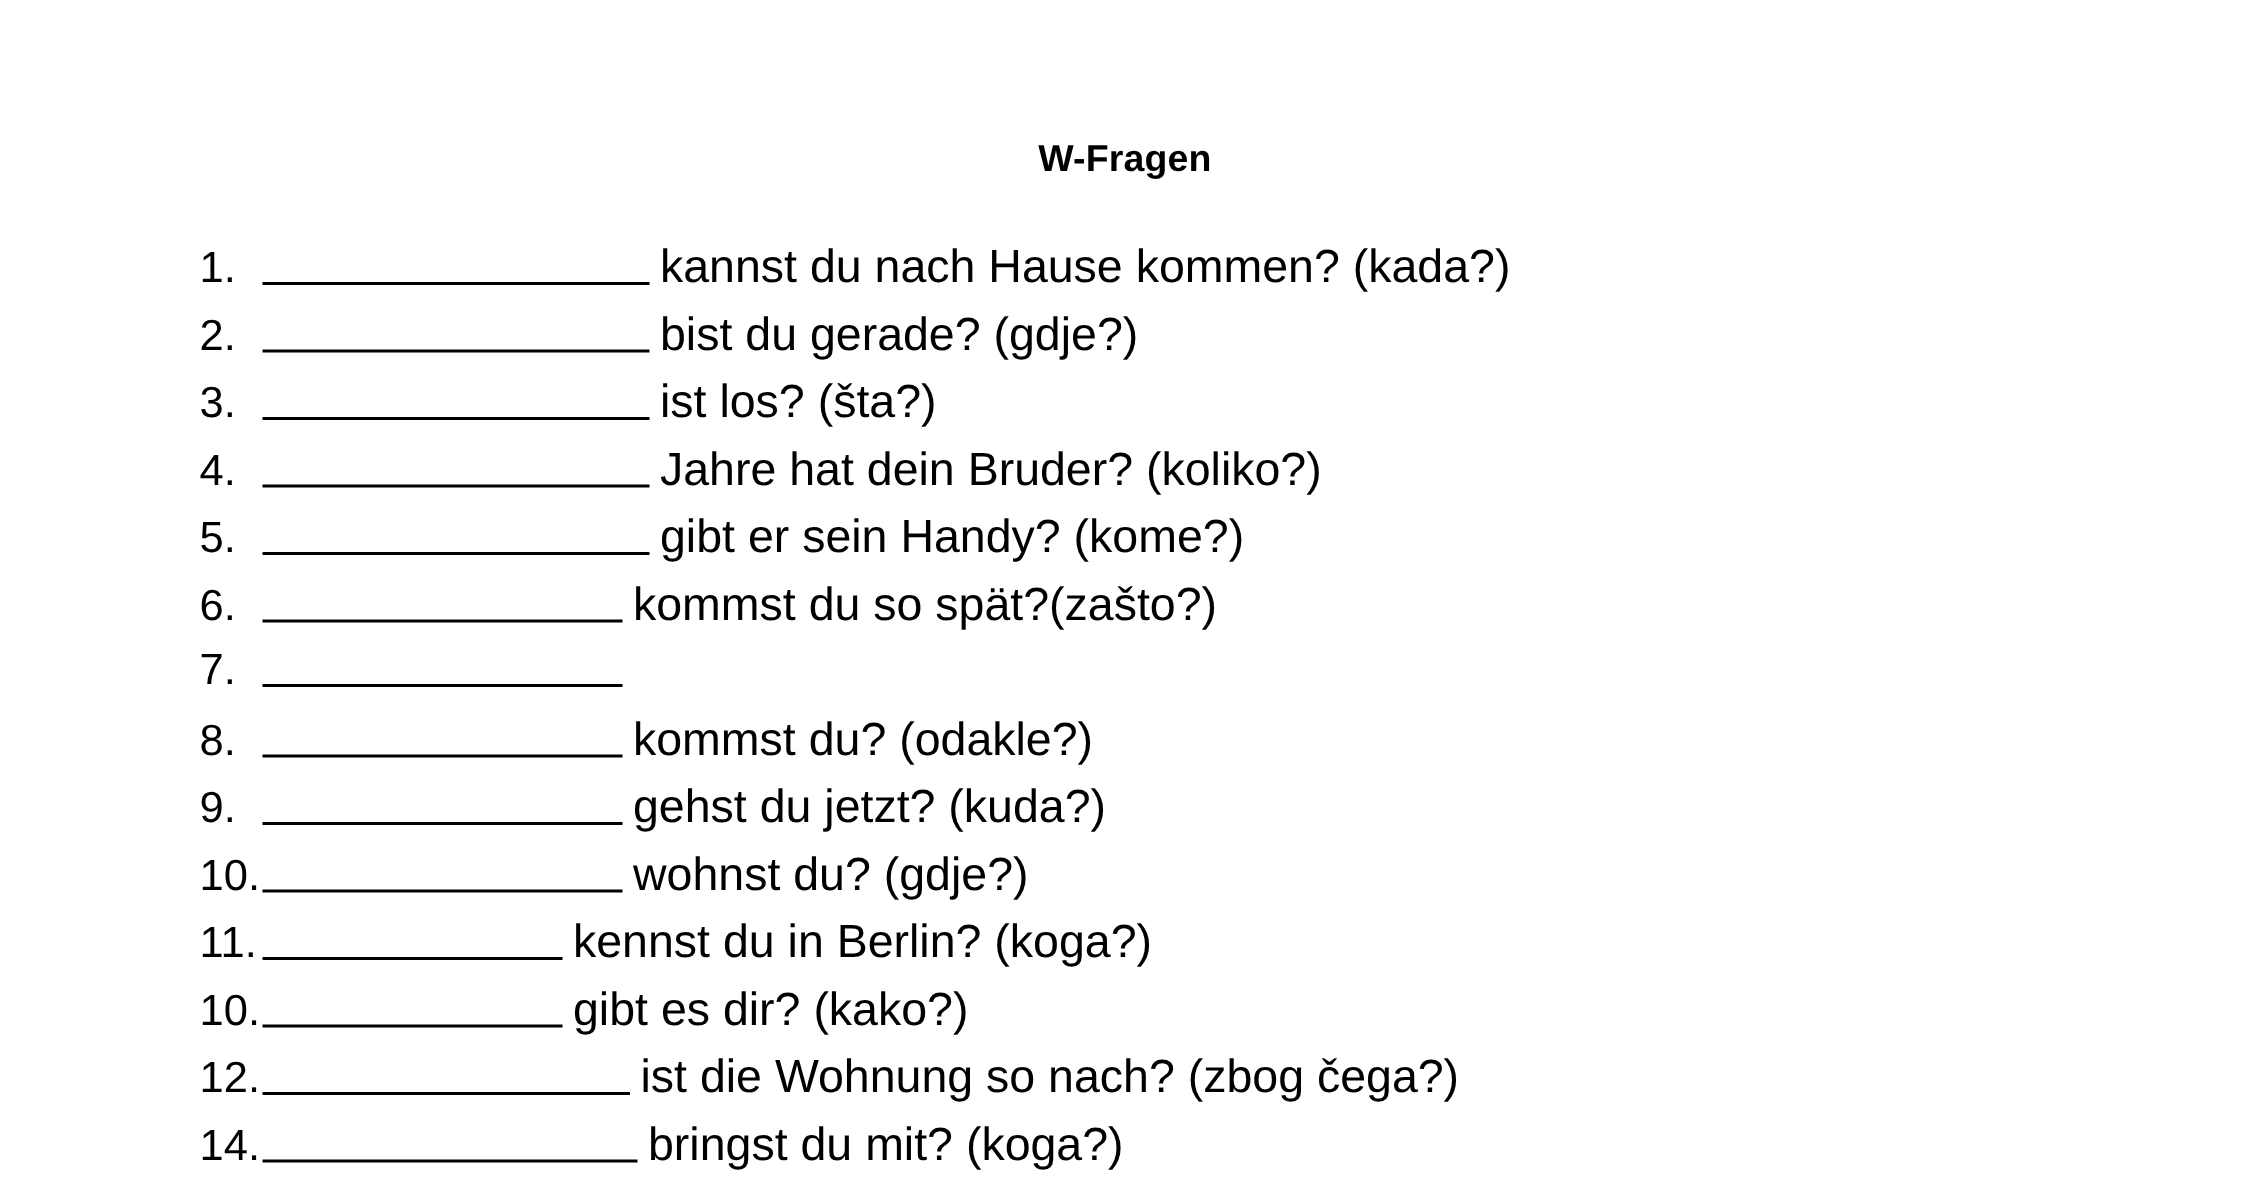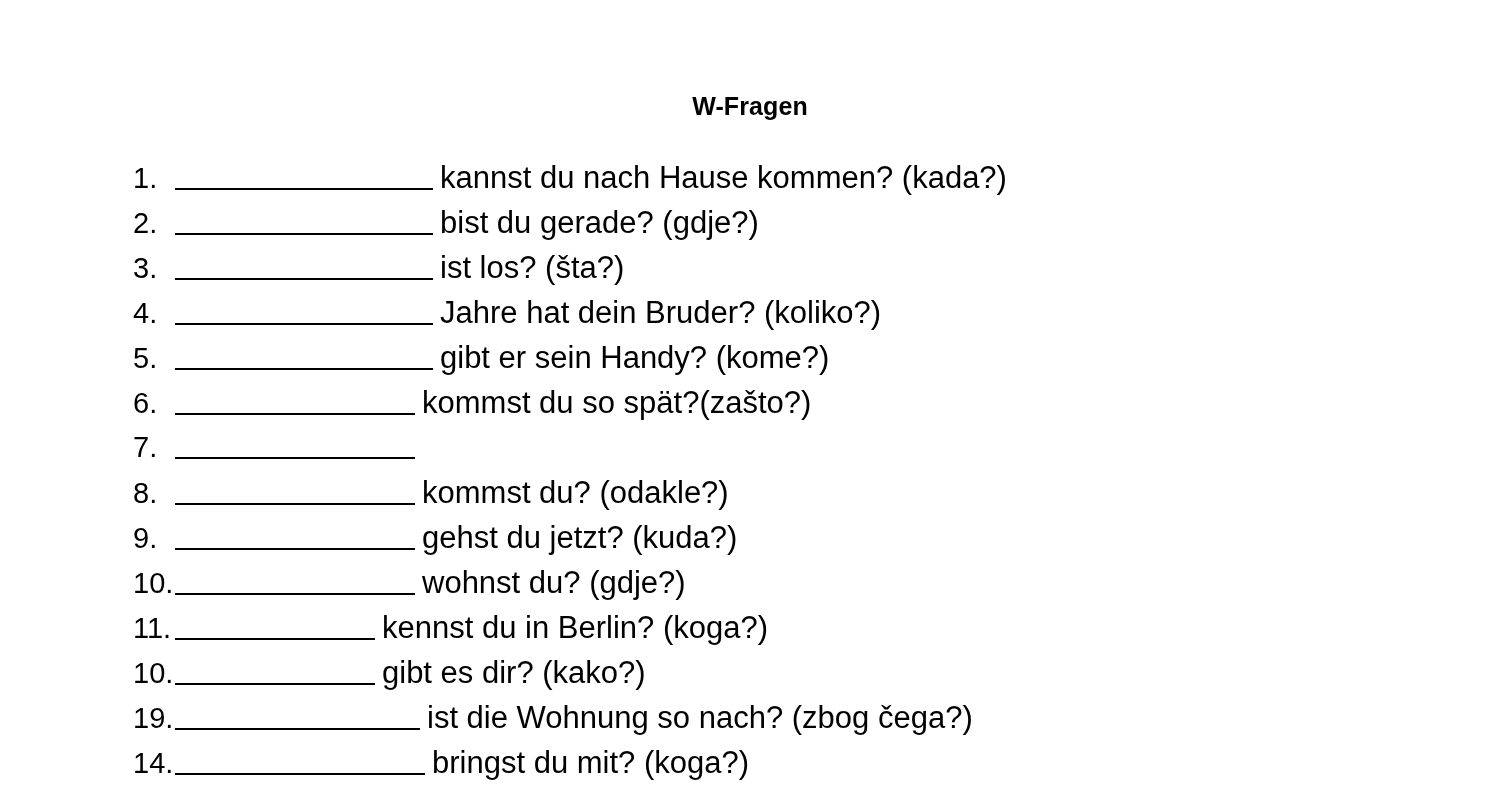--- a/index.html
+++ b/index.html
@@ -137,21 +137,21 @@
         <span class="q-num">11.</span>
         <span class="q-blank" style="width: 200px;"></span>
         <span class="q-text">kennst du in Berlin? (koga?)</span>
       </div>
       <div class="q-row">
         <span class="q-num">10.</span>
         <span class="q-blank" style="width: 200px;"></span>
         <span class="q-text">gibt es dir? (kako?)</span>
       </div>
       <div class="q-row">
-        <span class="q-num">19.</span>
+        <span class="q-num">12.</span>
         <span class="q-blank" style="width: 245px;"></span>
         <span class="q-text">ist die Wohnung so nach? (zbog čega?)</span>
       </div>
       <div class="q-row">
         <span class="q-num">14.</span>
         <span class="q-blank" style="width: 250px;"></span>
         <span class="q-text">bringst du mit? (koga?)</span>
       </div>
     </div>
 

